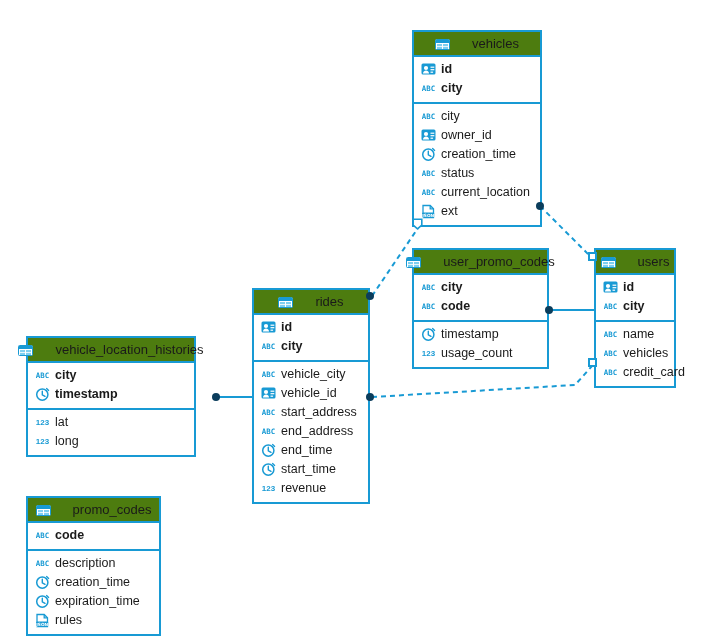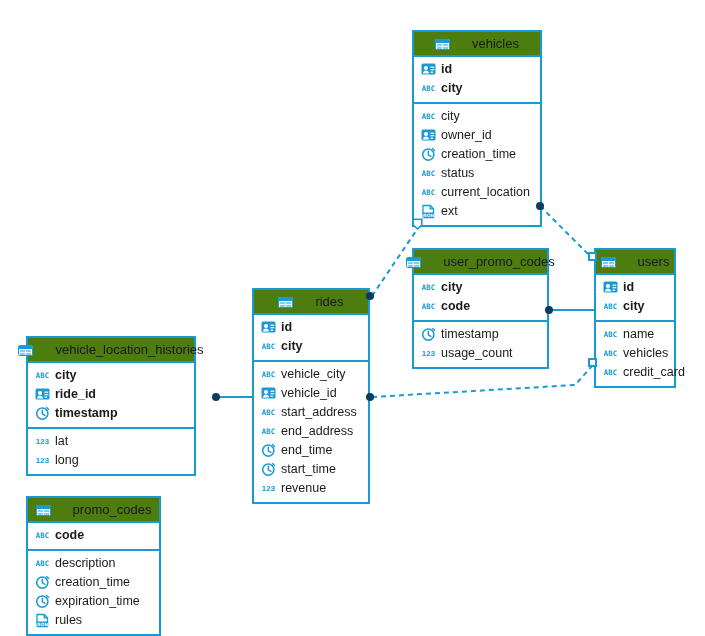--- a/index.html
+++ b/index.html
@@ -454,33 +454,20 @@
         <div class="field-row pk">
           <span class="ic">
             <svg width="15" height="14" viewBox="0 0 15 14" xmlns="http://www.w3.org/2000/svg">
               <text x="7.5" y="10.4" font-family="DejaVu Sans Mono, monospace" font-size="7.4" font-weight="bold" fill="#189ad4" text-anchor="middle" letter-spacing="0">ABC</text>
             </svg>
           </span>
           <span class="field-name">city</span>
         </div>
         <div class="field-row pk">
           <span class="ic">
-            <svg width="15" height="14" viewBox="0 0 15 14" xmlns="http://www.w3.org/2000/svg">
-              <rect x="0.5" y="1.5" width="14" height="11" rx="1.5" fill="#189ad4"></rect>
-              <circle cx="5" cy="6" r="2.1" fill="#ffffff"></circle>
-              <path d="M1.9 11.4c0.5-2 1.6-2.9 3.1-2.9s2.6 0.9 3.1 2.9z" fill="#ffffff"></path>
-              <rect x="9.5" y="4.6" width="3.8" height="1.2" fill="#ffffff"></rect>
-              <rect x="9.5" y="7.1" width="3.8" height="1.2" fill="#ffffff"></rect>
-              <rect x="9.5" y="9.6" width="2.6" height="1.2" fill="#ffffff"></rect>
-            </svg>
-          </span>
-          <span class="field-name">ride_id</span>
-        </div>
-        <div class="field-row pk">
-          <span class="ic">
             <svg width="15" height="15" viewBox="0 0 15 15" xmlns="http://www.w3.org/2000/svg">
               <circle cx="7.3" cy="7.6" r="5.6" fill="none" stroke="#189ad4" stroke-width="1.5"></circle>
               <path d="M7.3 4.3 L7.3 7.8 L10 9.3" fill="none" stroke="#189ad4" stroke-width="1.4" stroke-linecap="round"></path>
               <path d="M11.6 1.6 L13.6 3.4" stroke="#189ad4" stroke-width="1.4" stroke-linecap="round"></path>
             </svg>
           </span>
           <span class="field-name">timestamp</span>
         </div>
       </div>
       <div class="tbl-section">

